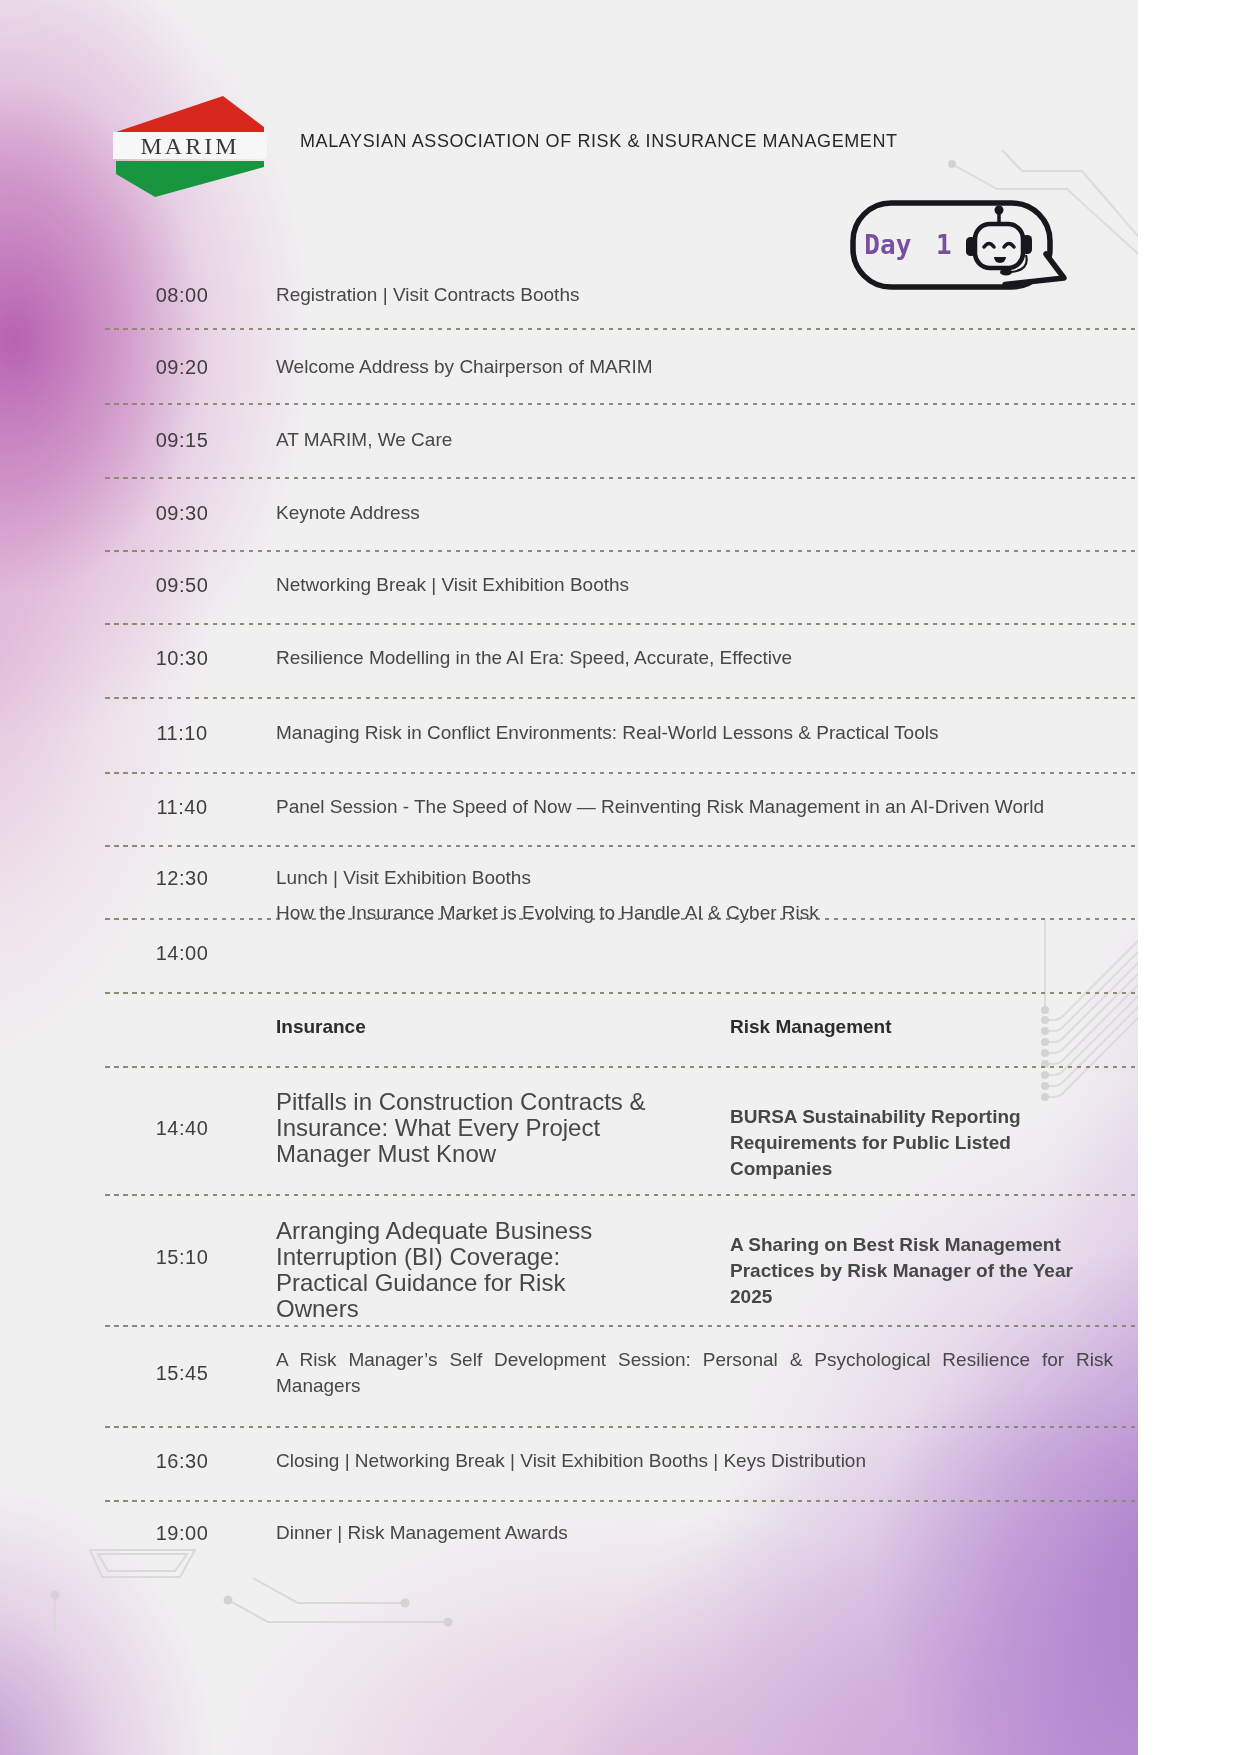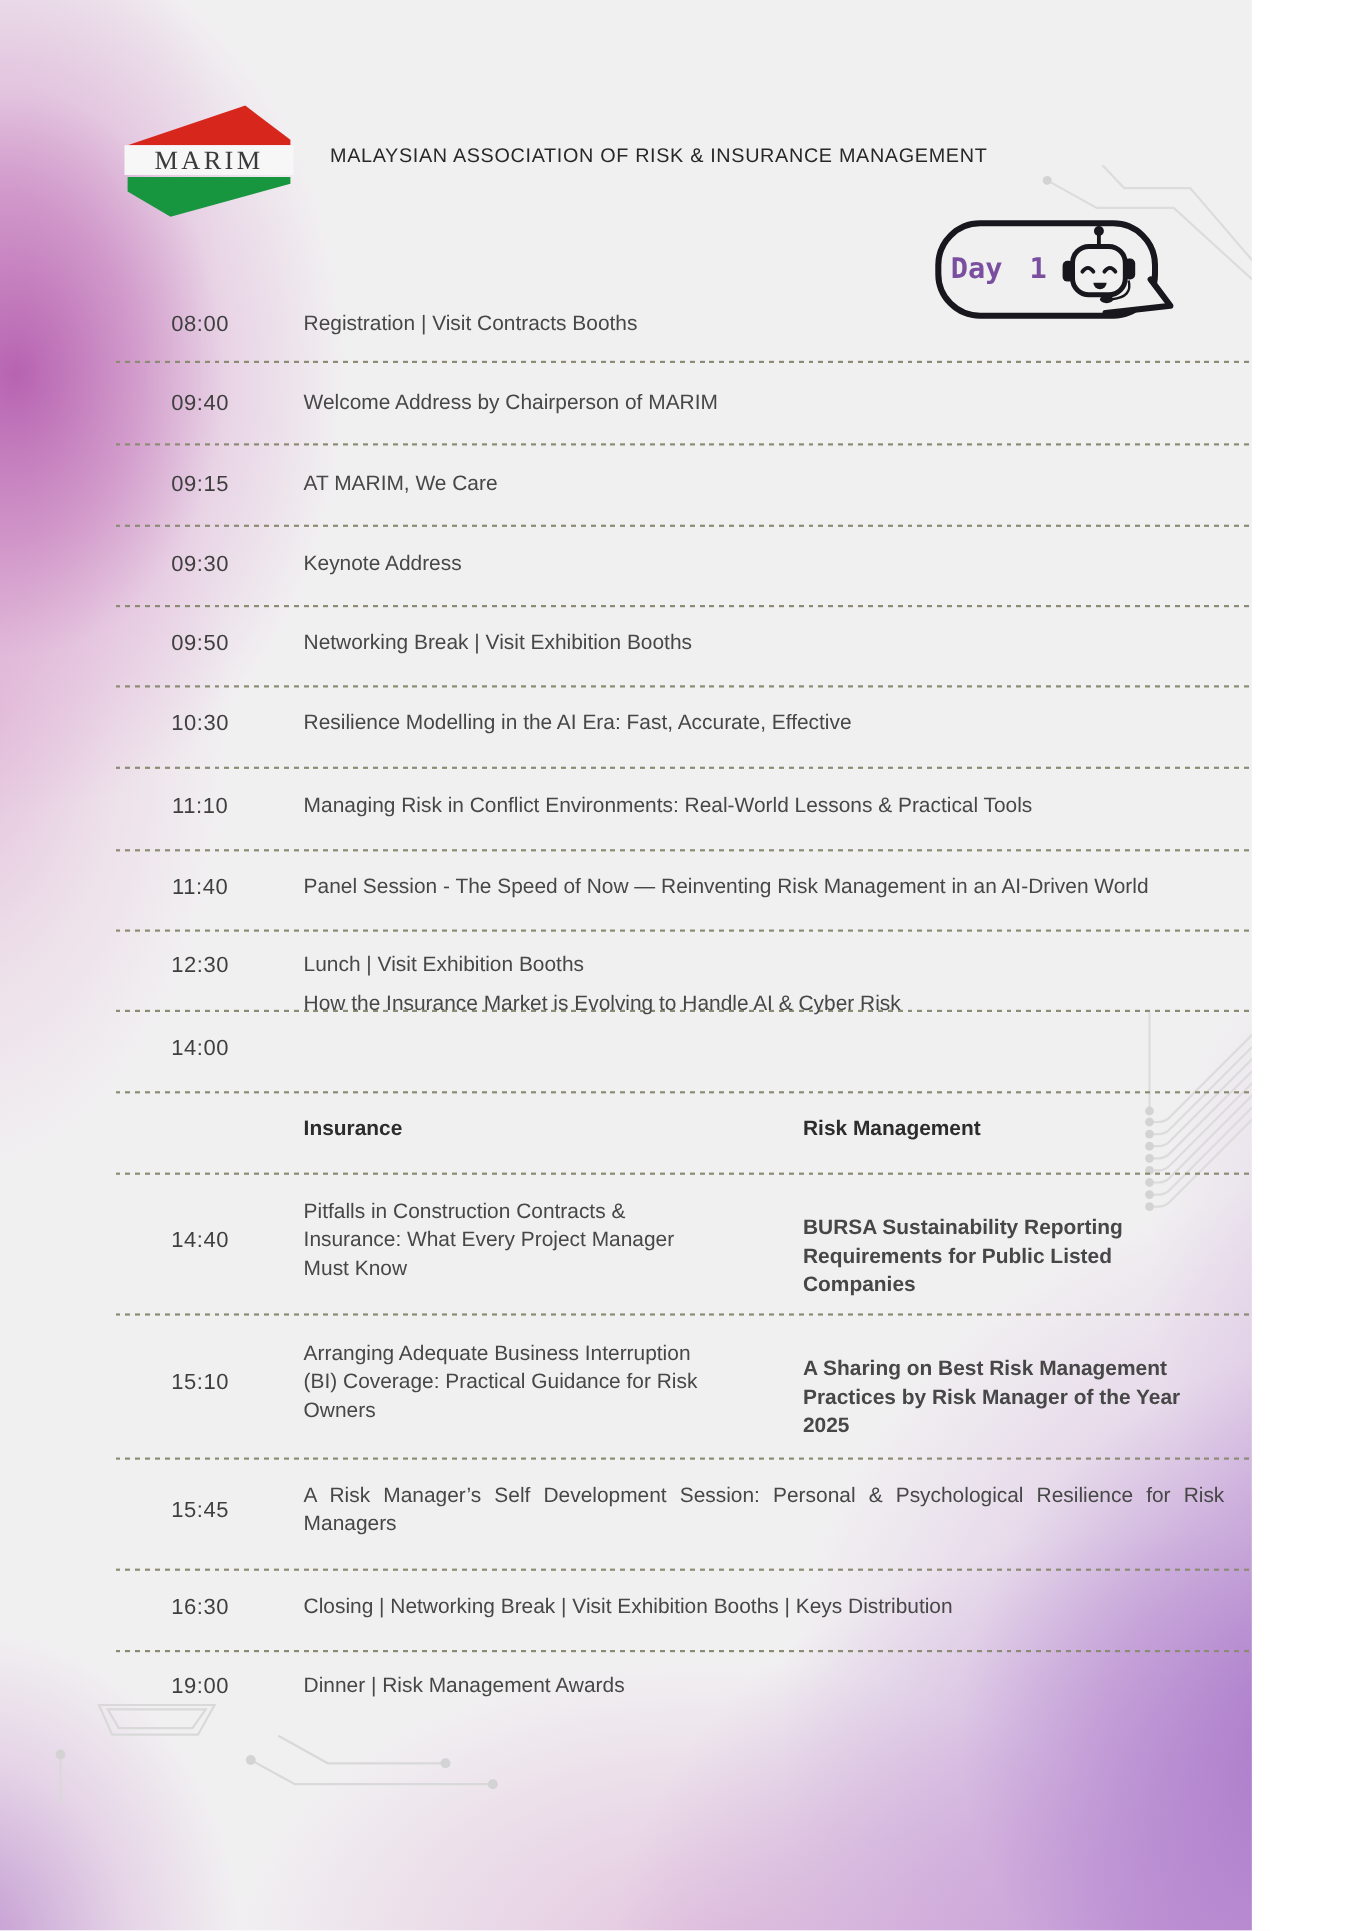--- a/index.html
+++ b/index.html
@@ -15,21 +15,21 @@
       radial-gradient(ellipse 430px 270px at 640px 1780px, rgba(206,130,196,0.40), rgba(255,255,255,0) 100%),
       radial-gradient(ellipse 250px 290px at -30px 1770px, rgba(163,98,189,0.62), rgba(201,142,206,0.28) 60%, rgba(255,255,255,0) 100%),
       radial-gradient(ellipse 210px 320px at 1255px 1160px, rgba(190,140,210,0.32), rgba(255,255,255,0) 100%),
       #f1f0f1;
   }
   .sep{position:absolute;left:105px;width:1062px;height:2px;
        background:repeating-linear-gradient(90deg,#8c8c74 0 4.5px,transparent 4.5px 9px);}
   .time{position:absolute;left:130px;width:104px;text-align:center;
         font-size:20px;letter-spacing:.5px;color:#3f3f3f;line-height:26px;}
   .etext{position:absolute;left:276px;width:870px;font-size:19px;color:#474747;line-height:26px;}
-  .col-left{position:absolute;left:276px;width:372px;font-size:19px;color:#474747;line-height:26px;}
+  .col-left{position:absolute;left:276px;width:372px;font-size:24px;color:#474747;line-height:26px;}
   .col-right{position:absolute;left:730px;width:378px;font-size:19px;color:#474747;line-height:26px;font-weight:bold;}
   .track-hdr{position:absolute;font-size:19px;font-weight:bold;color:#2c2c2c;line-height:26px;}
   .wide{position:absolute;left:276px;width:837px;font-size:19px;color:#474747;line-height:26px;text-align:justify;}
   .title{position:absolute;left:300px;top:131px;font-size:18px;letter-spacing:.6px;color:#282828;white-space:nowrap;}
   .day-label{position:absolute;left:858px;top:230px;width:100px;text-align:center;
              font-family:"DejaVu Sans Mono",monospace;font-weight:bold;font-size:26px;
              word-spacing:9px;color:#7a4fa0;}
   .footer-note{position:absolute;left:276px;top:1572px;width:889px;text-align:right;
                font-family:"DejaVu Sans Mono",monospace;font-weight:bold;font-size:21px;color:#4c4c4c;}
   .abs{position:absolute;}
@@ -114,38 +114,38 @@
       <path d="M181,60 Q185,75 166,77" fill="none" stroke="#17171d" stroke-width="2.2"></path>
       <ellipse cx="161" cy="77" rx="6" ry="3.6" fill="#17171d"></ellipse>
     </g>
   </svg>
   <div class="day-label">Day 1</div>
 
   <div class="time" style="top:282px">08:00</div>
   <div class="etext" style="top:282px">Registration | Visit Contracts Booths</div>
   <div class="sep" style="top:328px"></div>
 
-  <div class="time" style="top:354px">09:40</div>
+  <div class="time" style="top:354px">09:20</div>
   <div class="etext" style="top:354px">Welcome Address by Chairperson of MARIM</div>
   <div class="sep" style="top:403px"></div>
 
   <div class="time" style="top:427px">09:15</div>
   <div class="etext" style="top:427px">AT MARIM, We Care</div>
   <div class="sep" style="top:477px"></div>
 
   <div class="time" style="top:500px">09:30</div>
   <div class="etext" style="top:500px">Keynote Address</div>
   <div class="sep" style="top:550px"></div>
 
   <div class="time" style="top:572px">09:50</div>
   <div class="etext" style="top:572px">Networking Break | Visit Exhibition Booths</div>
   <div class="sep" style="top:623px"></div>
 
   <div class="time" style="top:645px">10:30</div>
-  <div class="etext" style="top:645px">Resilience Modelling in the AI Era: Fast, Accurate, Effective</div>
+  <div class="etext" style="top:645px">Resilience Modelling in the AI Era: Speed, Accurate, Effective</div>
   <div class="sep" style="top:697px"></div>
 
   <div class="time" style="top:720px">11:10</div>
   <div class="etext" style="top:720px">Managing Risk in Conflict Environments: Real-World Lessons &amp; Practical Tools</div>
   <div class="sep" style="top:772px"></div>
 
   <div class="time" style="top:794px">11:40</div>
   <div class="etext" style="top:794px">Panel Session - The Speed of Now — Reinventing Risk Management in an AI-Driven World</div>
   <div class="sep" style="top:845px"></div>
 

